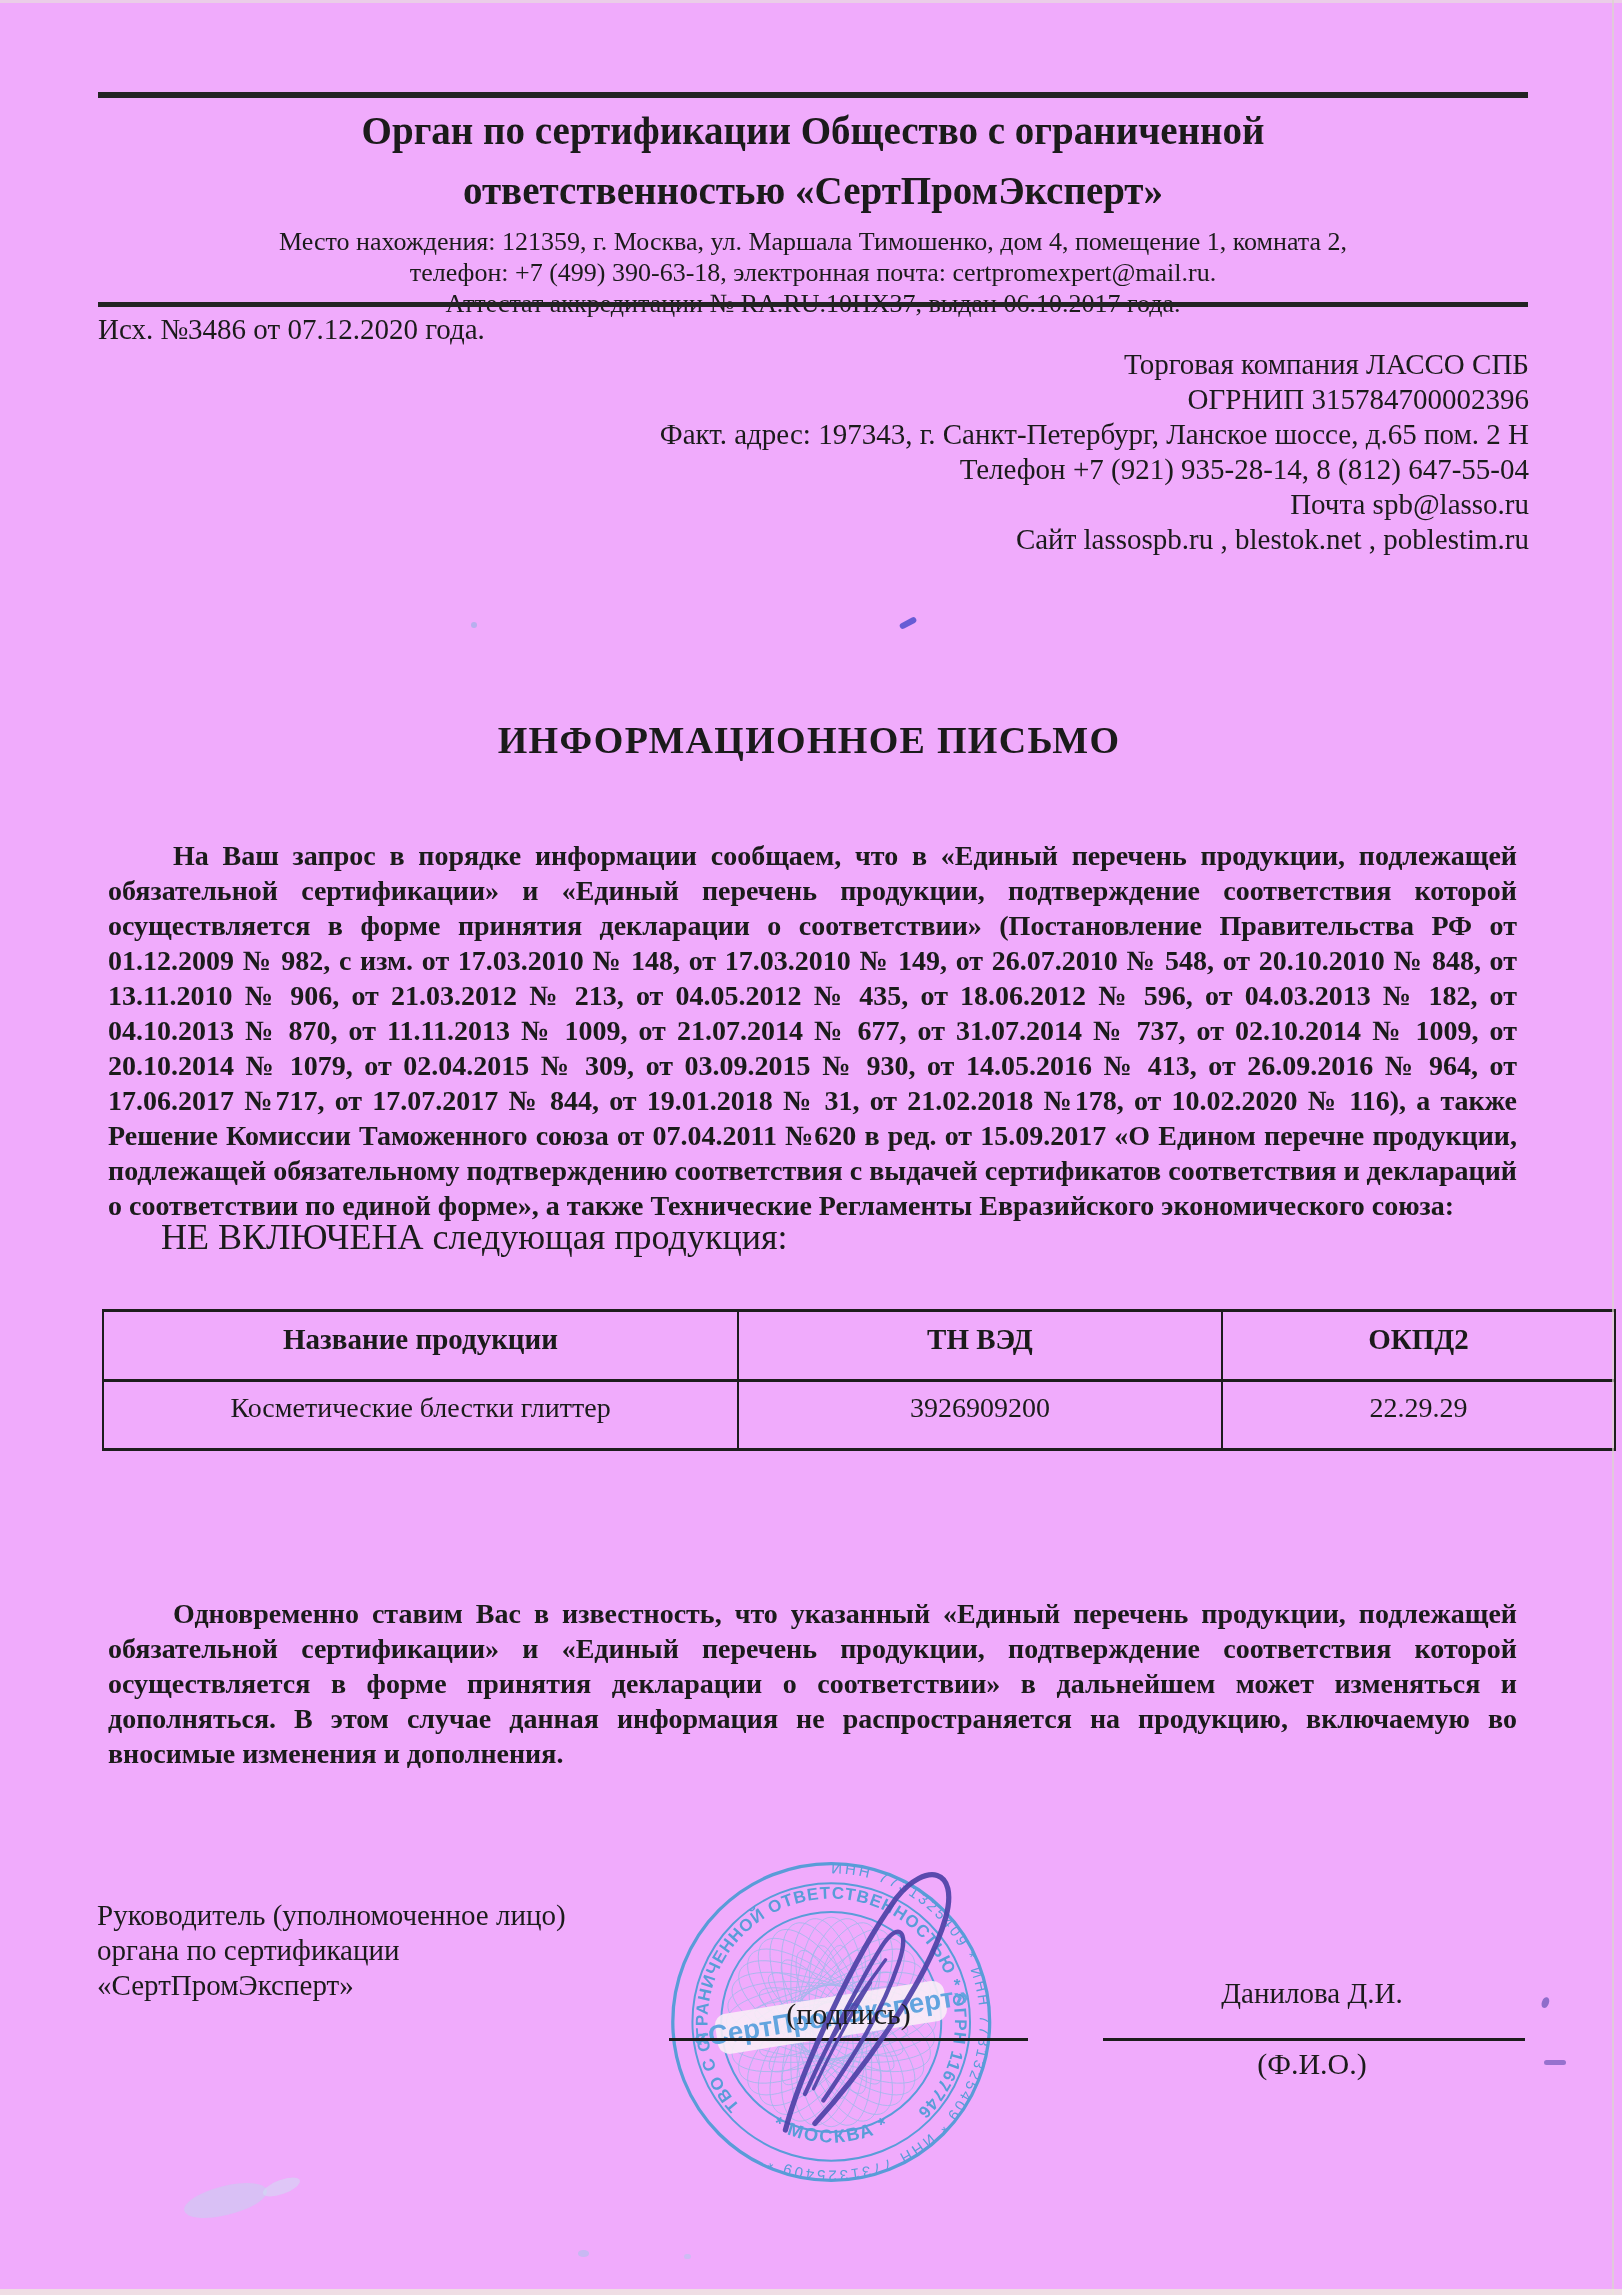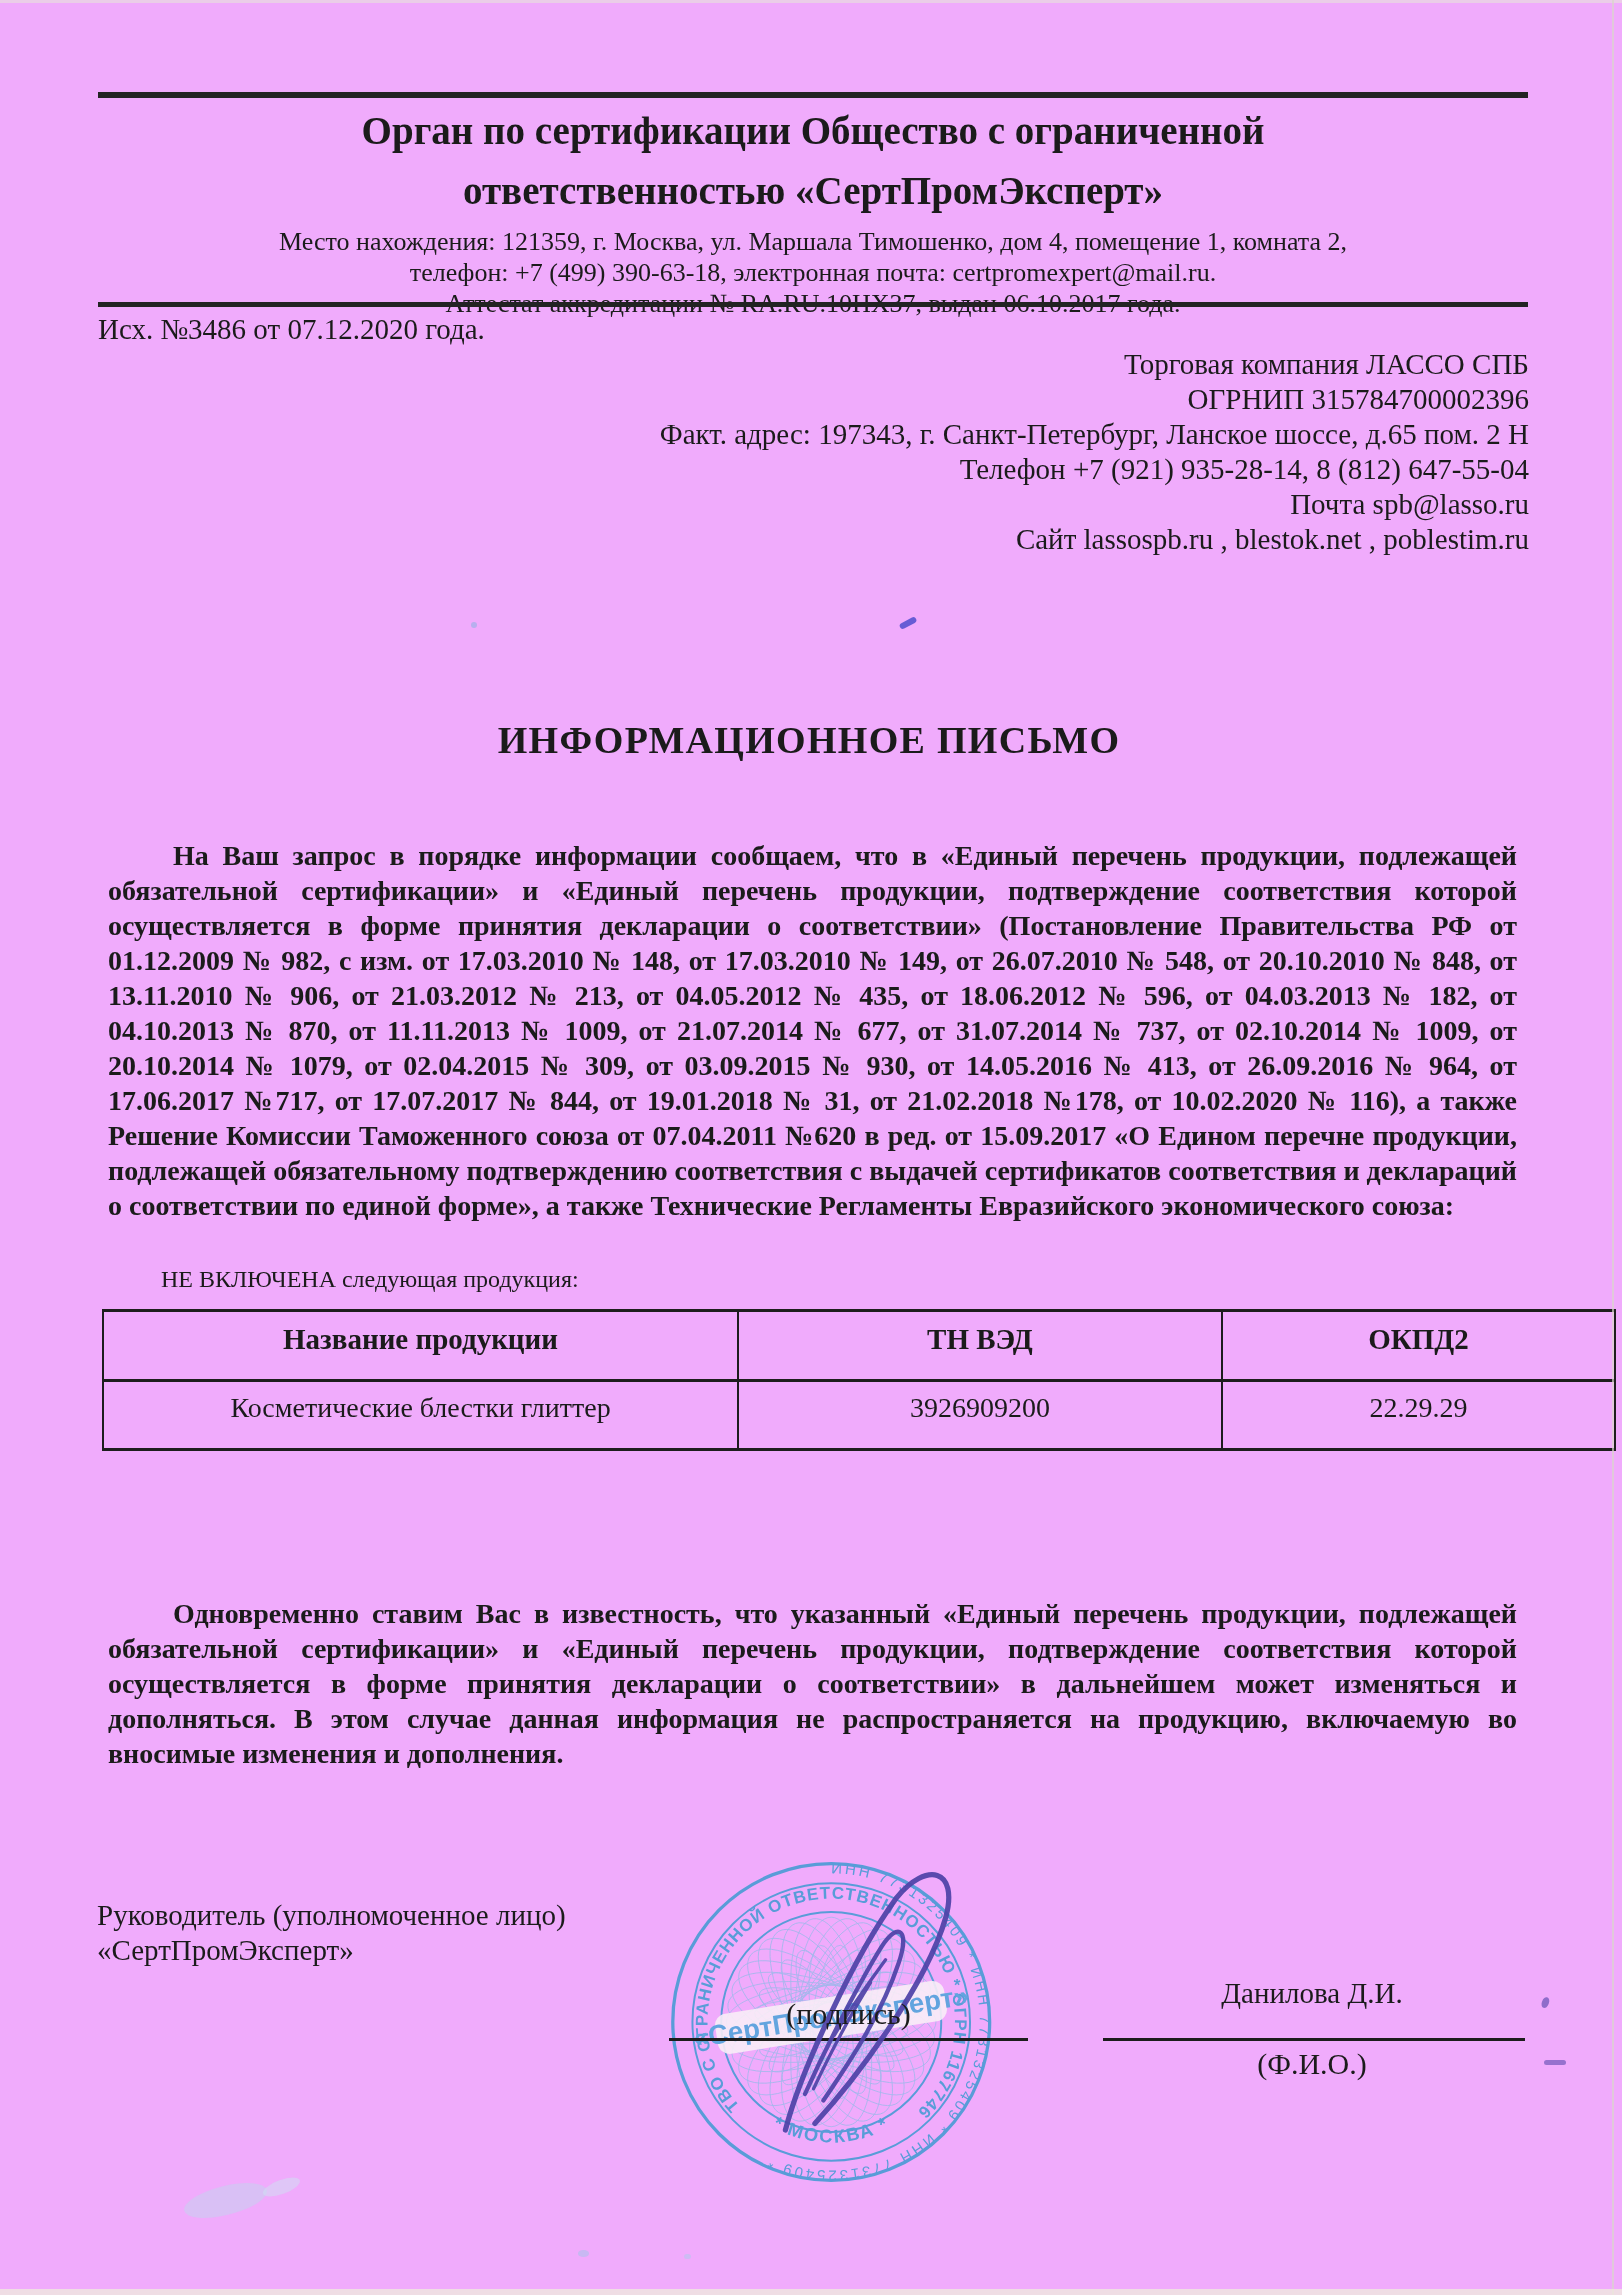--- a/index.html
+++ b/index.html
@@ -26,21 +26,21 @@
 
   .outgoing{position:absolute;left:98px;top:313px;font-size:29px;}
 
   .addressee{position:absolute;left:458px;top:347px;width:1071px;text-align:right;font-size:29px;line-height:35px;}
 
   .doc-title{position:absolute;left:0;top:718px;width:1618px;text-align:center;font-weight:bold;font-size:38px;letter-spacing:1.3px;}
 
   .para{position:absolute;left:96px;width:1433px;font-size:28px;line-height:35px;text-align:justify;text-align-last:left;}
   .para p{margin:12px;text-indent:65px;font-weight:bold;}
   .para1{top:826px;}
-  .not-included{position:absolute;left:161px;top:1266px;font-size:24px;}
+  .not-included{position:absolute;left:161px;top:1216px;font-size:36px;}
   .para2{top:1584px;}
 
   table.products{
     position:absolute;left:102px;top:1309px;width:1514px;
     border-collapse:collapse;font-size:28px;
   }
   table.products th, table.products td{
     border:2px solid #1d1d1d;border-top-width:3.9px;border-bottom-width:3.9px;
     vertical-align:top;text-align:center;padding:10.5px 6.5px 0 6.5px;
   }
@@ -139,20 +139,21 @@
       </tr>
     </tbody>
   </table>
 
   <div class="para para2">
     <p>Одновременно ставим Вас в известность, что указанный «Единый перечень продукции, подлежащей обязательной сертификации» и «Единый перечень продукции, подтверждение соответствия которой осуществляется в форме принятия декларации о соответствии» в дальнейшем может изменяться и дополняться. В этом случае данная информация не распространяется на продукцию, включаемую во вносимые изменения и дополнения.</p>
   </div>
 
   <div class="sig-left">
     <div>Руководитель (уполномоченное лицо)</div>
+    <div>органа по сертификации</div>
     <div>«СертПромЭксперт»</div>
   </div>
 
   <div class="stamp-box">
     <svg class="stamp-svg" width="393" height="419" viewBox="0 0 600 640">
       <g opacity="0.85">
         <circle cx="295" cy="310" r="242" fill="none" stroke="#3f9ad2" stroke-width="5"></circle>
         <circle cx="295" cy="310" r="212" fill="none" stroke="#3f9ad2" stroke-width="3"></circle>
         <circle cx="295" cy="310" r="168" fill="none" stroke="#3f9ad2" stroke-width="3"></circle>
         <g id="guilloche" fill="none" stroke="#7fbde4" stroke-width="1.2" opacity="0.8">

